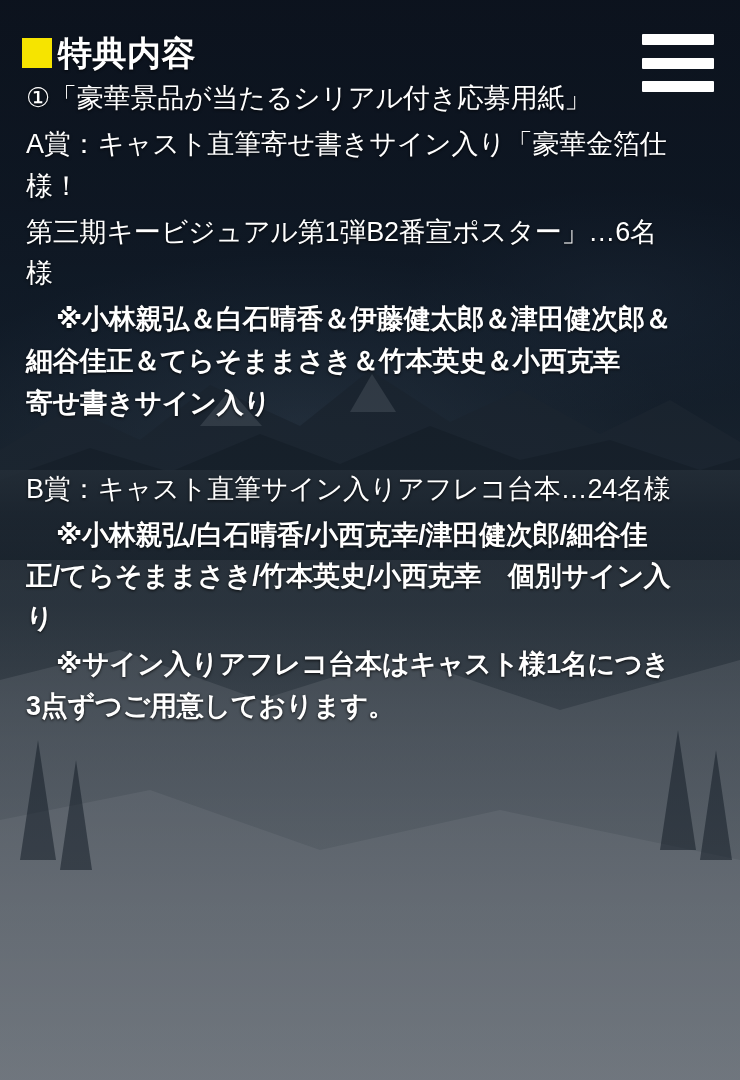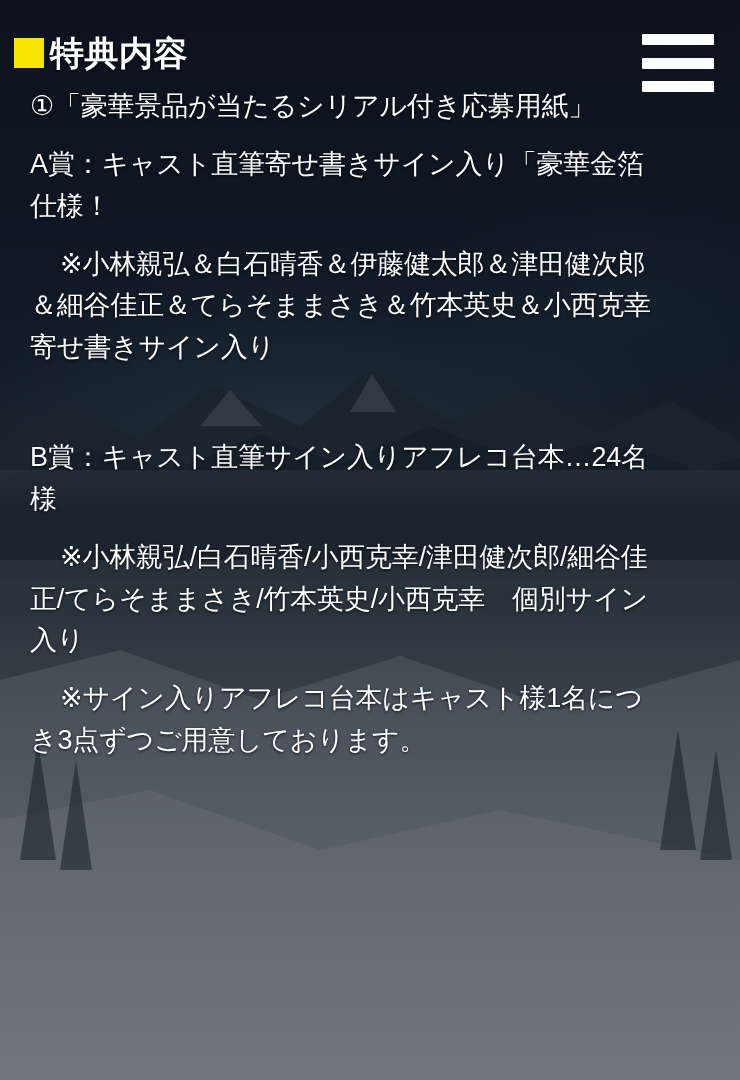--- a/index.html
+++ b/index.html
@@ -89,21 +89,21 @@
   .menu-btn .bar {
     width: 72px;
     height: 11px;
     background: #ffffff;
     border-radius: 1px;
   }
 
   
   .content {
     position: absolute;
-    left: 0; top: 0;
+    left: 8px; top: 0;
     width: 680px;
     z-index: 10;
     padding: 0 12px 0 14px;
     box-sizing: border-box;
     color: #ffffff;
   }
 
   .section-title {
     display: flex;
     align-items: center;
@@ -131,23 +131,24 @@
     line-height: 1.55;
     color: #ffffff;
     text-shadow: 0 1px 3px rgba(0,0,0,0.85);
     letter-spacing: -0.2px;
   }
   .body-line.bold {
     font-weight: 400;
   }
   .body-line.indent {
     text-indent: 30px;
+    font-weight: bold;
   }
   .para {
-    margin: 16px;
+    margin: 4px;
     padding: 0;
   }
   .gap {
     height: 36px;
   }
 </style>
 </head>
 <body>
 
 <div class="page">
@@ -185,20 +186,21 @@
   <div class="content">
 
     <div class="section-title">
       <div class="title-marker"></div>
       <div class="title-text">特典内容</div>
     </div>
 
     <p class="body-line para">①「豪華景品が当たるシリアル付き応募用紙」</p>
 
     <p class="body-line bold para">A賞：キャスト直筆寄せ書きサイン入り「豪華金箔仕様！</p>
+    <p class="body-line bold para">第三期キービジュアル第1弾B2番宣ポスター」…6名様</p>
 
     <p class="body-line indent para">※小林親弘＆白石晴香＆伊藤健太郎＆津田健次郎＆細谷佳正＆てらそままさき＆竹本英史＆小西克幸　寄せ書きサイン入り</p>
 
     <div class="gap"></div>
 
     <p class="body-line bold para">B賞：キャスト直筆サイン入りアフレコ台本…24名様</p>
 
     <p class="body-line indent para">※小林親弘/白石晴香/小西克幸/津田健次郎/細谷佳正/てらそままさき/竹本英史/小西克幸　個別サイン入り</p>
     <p class="body-line indent para">※サイン入りアフレコ台本はキャスト様1名につき3点ずつご用意しております。</p>
 

